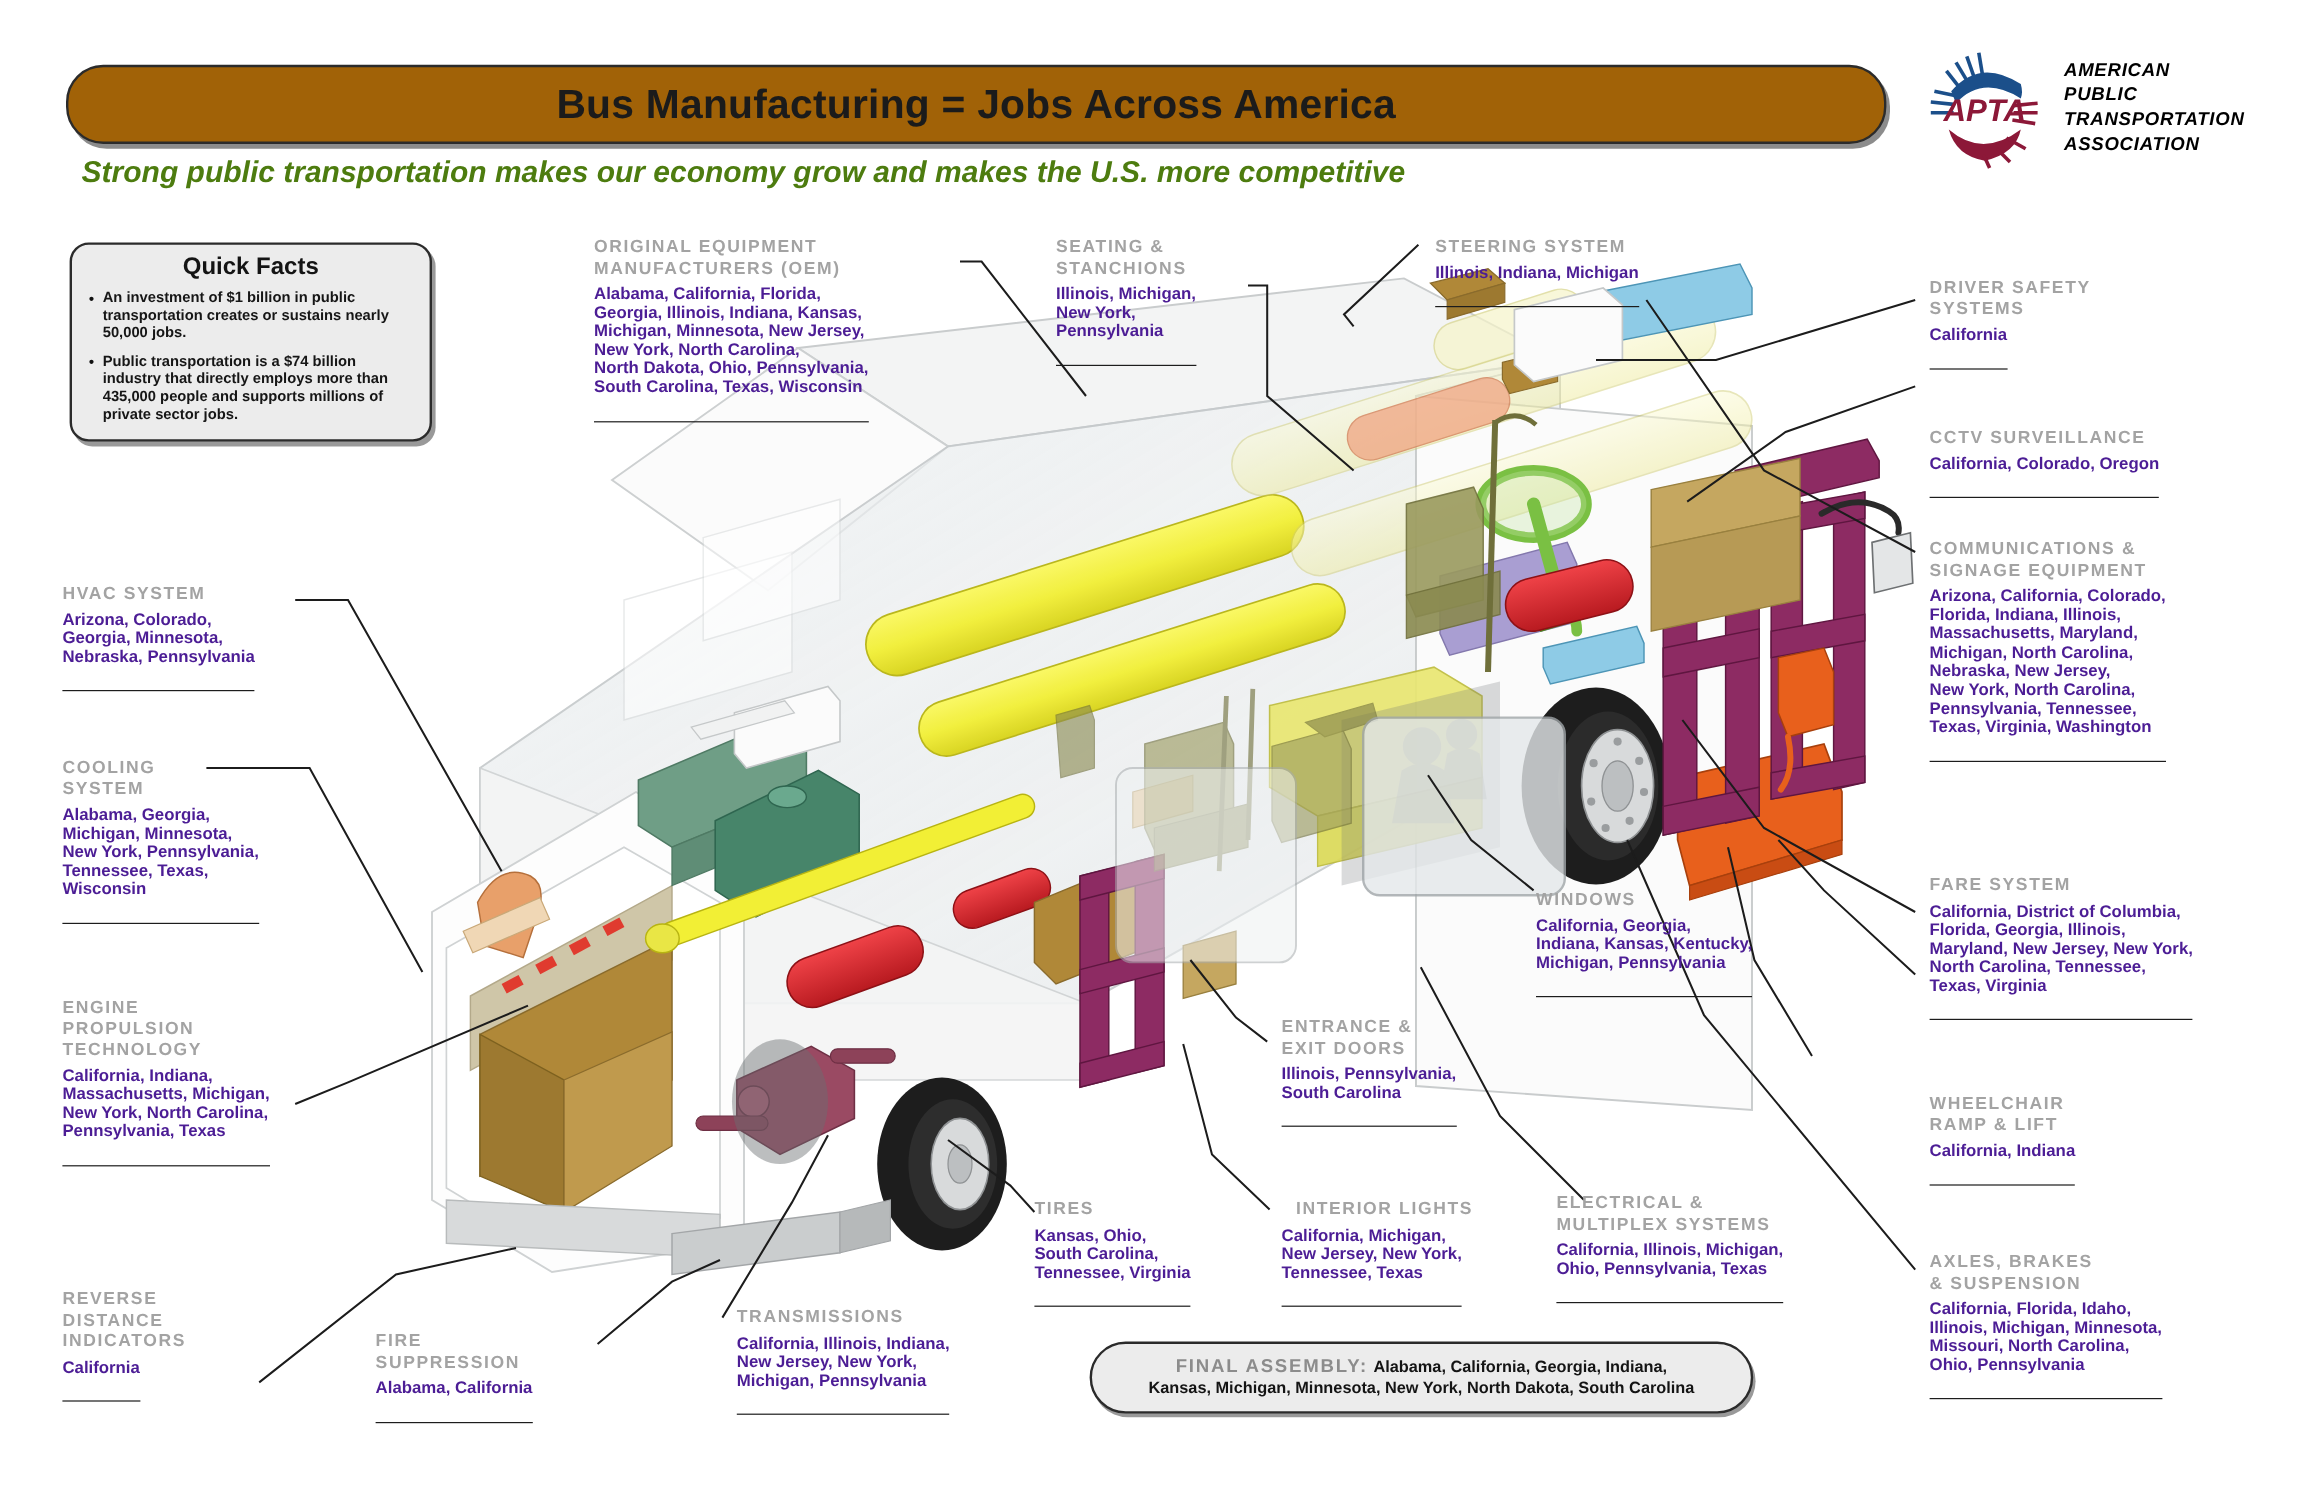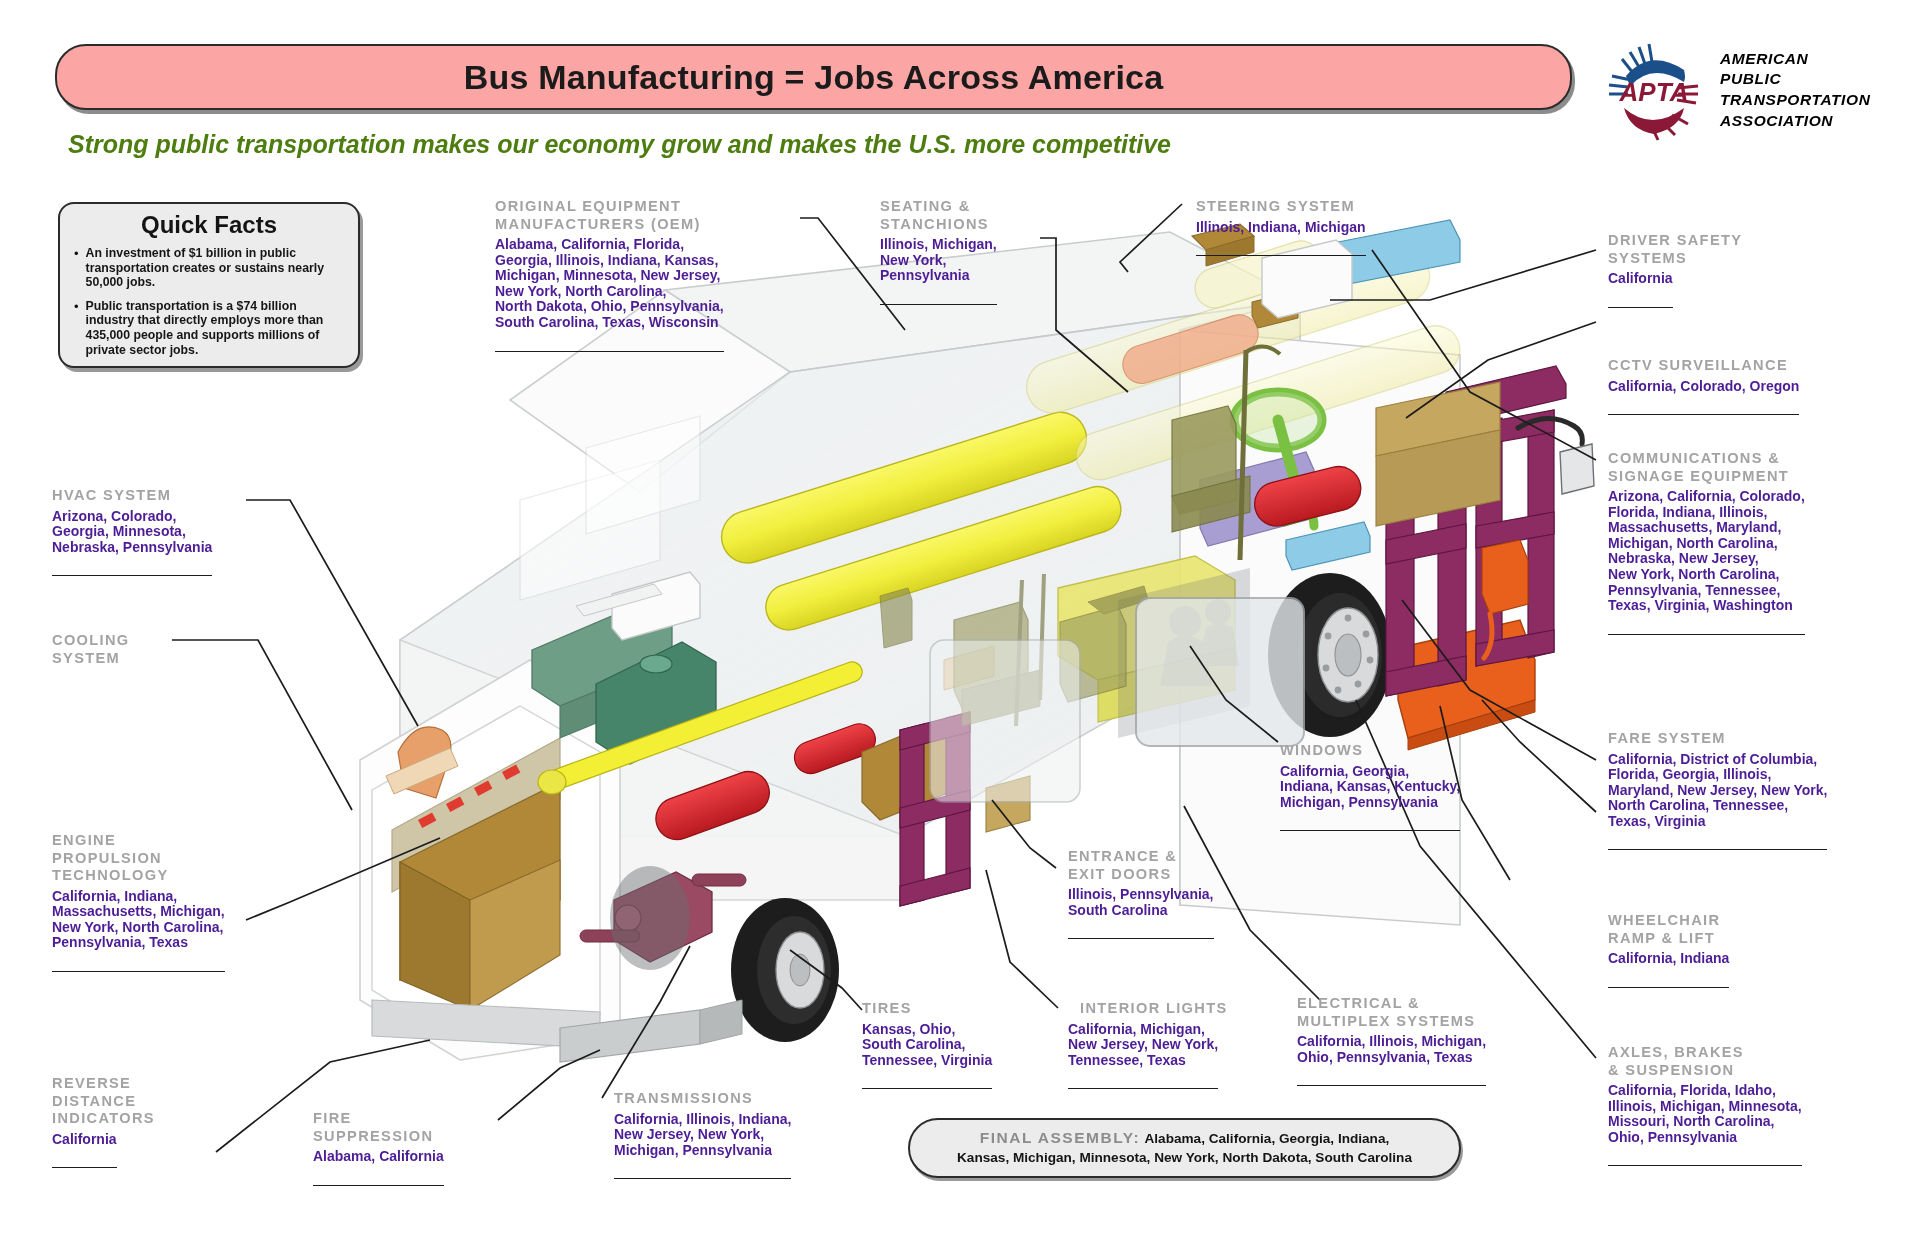--- a/index.html
+++ b/index.html
@@ -3,22 +3,22 @@
 <meta charset="utf-8">
 <style>
   html,body{margin:0;padding:0;background:#ffffff;}
   body{
     width:1920px;height:1243px;position:relative;overflow:hidden;
     font-family:"Liberation Sans","DejaVu Sans",sans-serif;
     color:#1a1a1a;
   }
   
   #header-bar{
-    position:absolute;left:55px;top:44px;width:1513px;height:62px;
-    background:#fca5a5;border:2px solid #2b2b2b;border-radius:31px;
+    position:absolute;left:55px;top:54px;width:1513px;height:62px;
+    background:#a16207;border:2px solid #2b2b2b;border-radius:31px;
     box-shadow:3px 4px 0 rgba(0,0,0,.45);
     display:flex;align-items:center;justify-content:center;
   }
   #header-title{
     font-size:34px;font-weight:bold;color:#1b1b1b;letter-spacing:.2px;
     white-space:nowrap;
   }
   #header-subtitle{
     position:absolute;left:68px;top:130px;width:1510px;
     font-size:25px;font-style:italic;font-weight:bold;color:#4d7c0f;
@@ -31,21 +31,21 @@
     font-size:15.5px;font-weight:bold;font-style:italic;color:#000000;letter-spacing:.6px;
   }
   
   #quick-facts{
     position:absolute;left:58px;top:202px;width:302px;height:166px;
     background:#ececec;border:2px solid #2b2b2b;border-radius:16px;
     box-shadow:3px 4px 0 rgba(0,0,0,.40);
     padding:6px 14px 8px 14px;box-sizing:border-box;
   }
   #quick-facts-title{
-    text-align:center;font-size:24px;font-weight:bold;color:#141414;margin:1px 0 7px 0;
+    text-align:center;font-size:20px;font-weight:bold;color:#141414;margin:1px 0 7px 0;
   }
   .qf-item{display:flex;gap:7px;margin-bottom:9px;}
   .qf-bullet{font-size:13px;line-height:15px;color:#111;}
   .qf-text{font-size:12.3px;line-height:14.6px;font-weight:bold;color:#161616;}
   
   .callout{position:absolute;}
   .callout .c-title{
     font-size:14.6px;font-weight:bold;color:#a3a3a3;letter-spacing:1.35px;
     line-height:17.5px;white-space:nowrap;
   }
@@ -460,20 +460,25 @@
 <div class="callout" style="left:52px;top:487px;">
   <div class="c-title" style="white-space: pre;">HVAC SYSTEM</div>
   <div class="c-states" style="white-space: pre;">Arizona, Colorado,
 Georgia, Minnesota,
 Nebraska, Pennsylvania</div>
 </div>
 
 <div class="callout" style="left:52px;top:632px;">
   <div class="c-title" style="white-space: pre;">COOLING
 SYSTEM</div>
+  <div class="c-states" style="white-space: pre;">Alabama, Georgia,
+Michigan, Minnesota,
+New York, Pennsylvania,
+Tennessee, Texas,
+Wisconsin</div>
 </div>
 
 <div class="callout" style="left:52px;top:832px;">
   <div class="c-title" style="white-space: pre;">ENGINE
 PROPULSION
 TECHNOLOGY</div>
   <div class="c-states" style="white-space: pre;">California, Indiana,
 Massachusetts, Michigan,
 New York, North Carolina,
 Pennsylvania, Texas</div>

